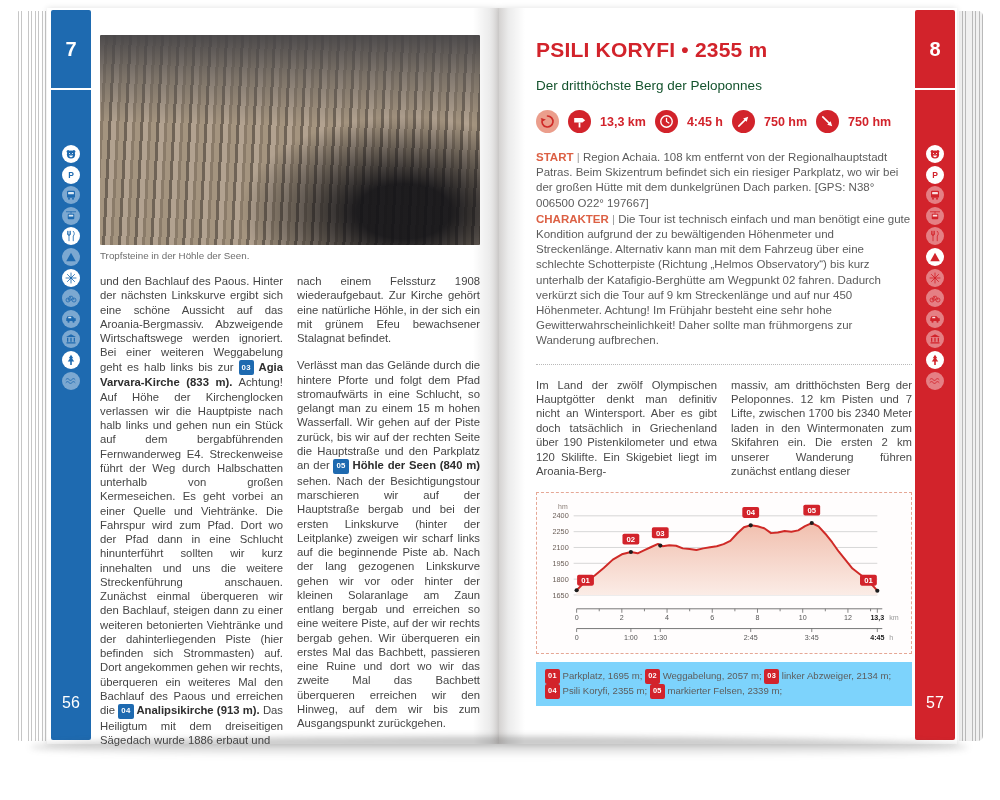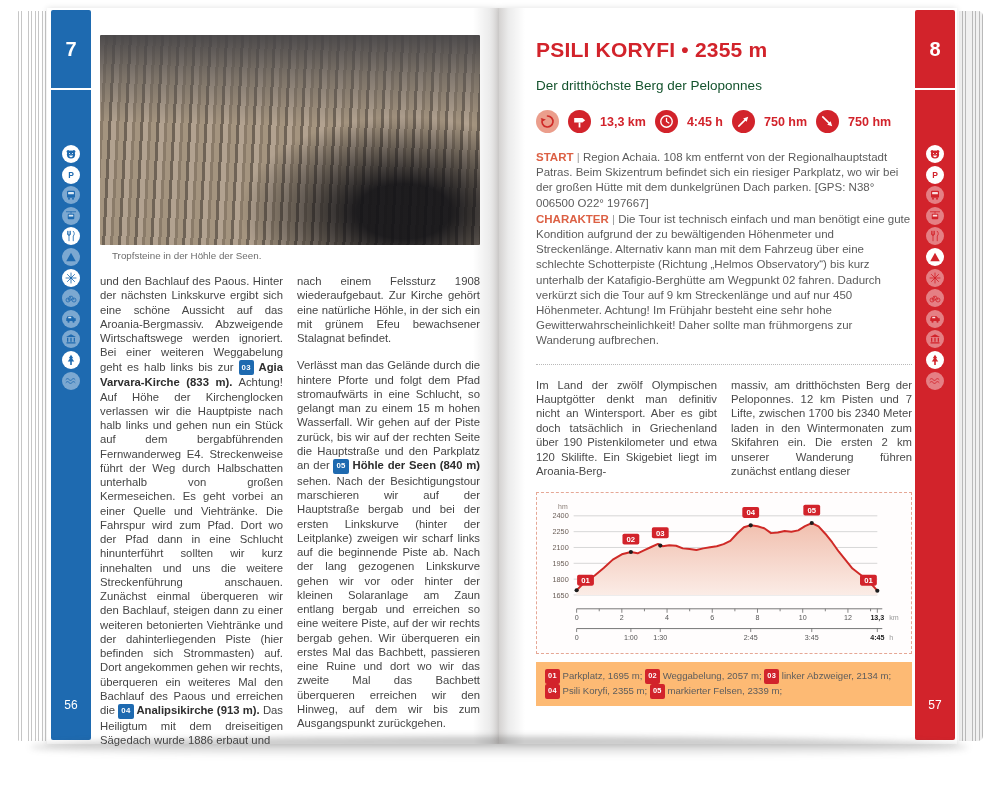--- a/index.html
+++ b/index.html
@@ -31,31 +31,31 @@
   .sidebar.red{right:2px;background:#d2232b;}
   .tour-num{height:78px;border-bottom:2px solid #fff;display:flex;align-items:center;justify-content:center;
     color:#fff;font-size:20px;font-weight:bold;}
   .sb-icons{display:flex;flex-direction:column;align-items:center;gap:2.6px;margin-top:55px;}
   .sb-icon{width:18px;height:18px;border-radius:50%;display:flex;align-items:center;justify-content:center;flex:0 0 auto;}
   .sb-icon svg{width:12px;height:12px;}
   .sidebar.blue .sb-icon.on{background:#ffffff;color:#1e6ab0;}
   .sidebar.blue .sb-icon.off{background:rgba(255,255,255,.42);color:#1e6ab0;}
   .sidebar.red .sb-icon.on{background:#ffffff;color:#d2232b;}
   .sidebar.red .sb-icon.off{background:rgba(255,255,255,.42);color:#d2232b;}
-  .pg-num{position:absolute;bottom:28px;width:100%;text-align:center;color:#fff;font-size:12px;}
+  .pg-num{position:absolute;bottom:28px;width:100%;text-align:center;color:#fff;font-size:16px;}
 
   
   .l-content{position:absolute;left:53px;top:27px;width:380px;}
   .photo{width:380px;height:210px;border-radius:1px;
     background:
       radial-gradient(ellipse at 80% 84%, rgba(18,18,22,.92) 0 11%, rgba(18,18,22,0) 38%),
       linear-gradient(180deg, rgba(72,70,72,.95) 0%, rgba(92,88,86,.55) 20%, rgba(0,0,0,0) 42%),
       repeating-linear-gradient(93deg, #b2a290 0 5px, #8a7b69 5px 8px, #a4947f 8px 13px, #6f6356 13px 16px),
       linear-gradient(180deg,#8d8a8a,#4a4846);}
-  .caption{margin-top:5px;font-size:9.8px;color:#6d6d6d;margin-left:12px;}
+  .caption{margin-top:5px;font-size:9.8px;color:#6d6d6d;}
   .twocol{display:flex;gap:14px;margin-top:13px;}
   .col{flex:1;font-size:11.3px;line-height:14.25px;color:#454545;text-align:justify;}
   .col .bold{font-weight:bold;color:#2e2e2e;}
   .parabreak{height:13px;}
   .wbadge{display:inline-block;padding:0.5px 3px;border-radius:2px;color:#fff;font-size:7.8px;
     font-weight:bold;vertical-align:1px;letter-spacing:.3px;}
   .b-blue{background:#1e6ab0;}
   .b-red{background:#d2232b;}
 
   
@@ -71,21 +71,21 @@
   .stat-val{color:#d2232b;font-size:12.5px;font-weight:bold;}
   .infoblock{margin-top:17px;font-size:11.5px;line-height:15.2px;color:#5c5c5c;text-align:left;}
   .info-label{color:#dc6044;font-weight:bold;}
   .info-sep{color:#9a9a9a;}
   .charakter{margin-top:1px;}
   .dotted-sep{border-top:1.5px dotted #b9b9b9;margin:15px 0 0 0;}
   .r-twocol{display:flex;gap:14px;margin-top:13px;}
   .r-col{flex:1;font-size:11.3px;line-height:14.4px;color:#4a4a4a;text-align:justify;}
   .chart-box{margin-top:14px;border:1.5px dashed #e5a795;padding:7px 4px 4px 4px;background:#fffdfd;}
   .chart-box svg{display:block;width:100%;height:auto;}
-  .legend{margin-top:8px;background:#fdba74;padding:7px 9px;font-size:9.6px;line-height:14px;color:#5d5d5d;}
+  .legend{margin-top:8px;background:#7dd3fc;padding:7px 9px;font-size:9.6px;line-height:14px;color:#5d5d5d;}
   .legend .wbadge{font-size:7.4px;vertical-align:0.5px;}
   .hidden-defs{position:absolute;width:0;height:0;overflow:hidden;}
 </style>
 </head>
 <body>
 
 <svg class="hidden-defs" aria-hidden="true">
   <defs>
     <symbol id="sym-bear" viewBox="0 0 24 24">
         <circle cx="6.2" cy="6.8" r="3" fill="currentColor"></circle>

